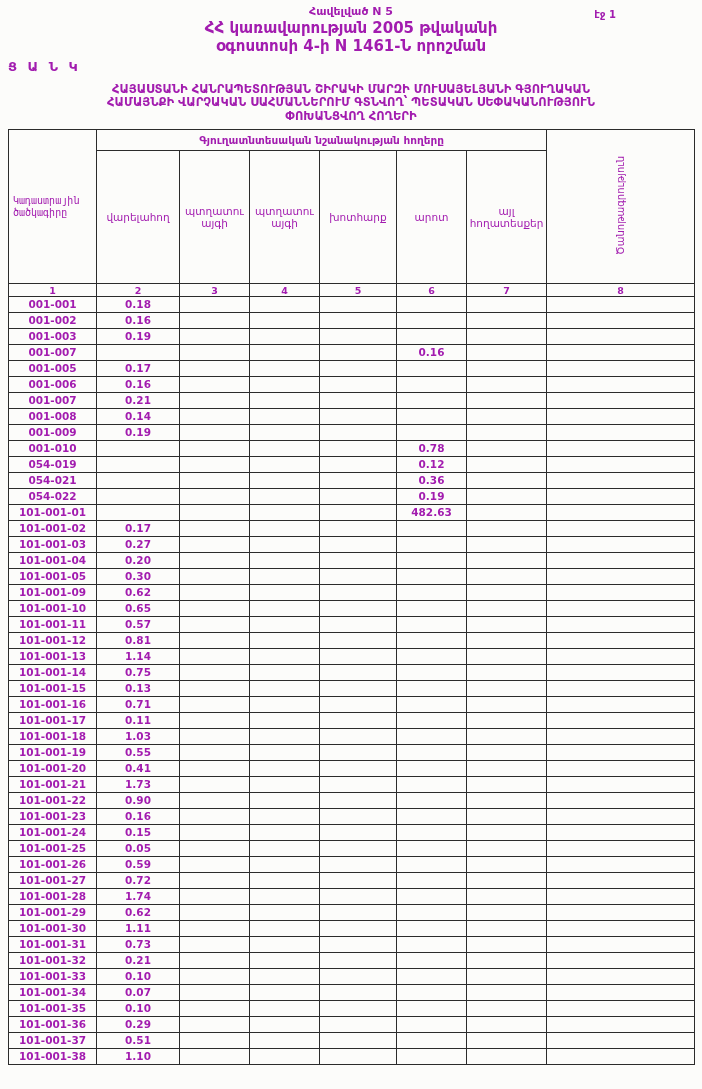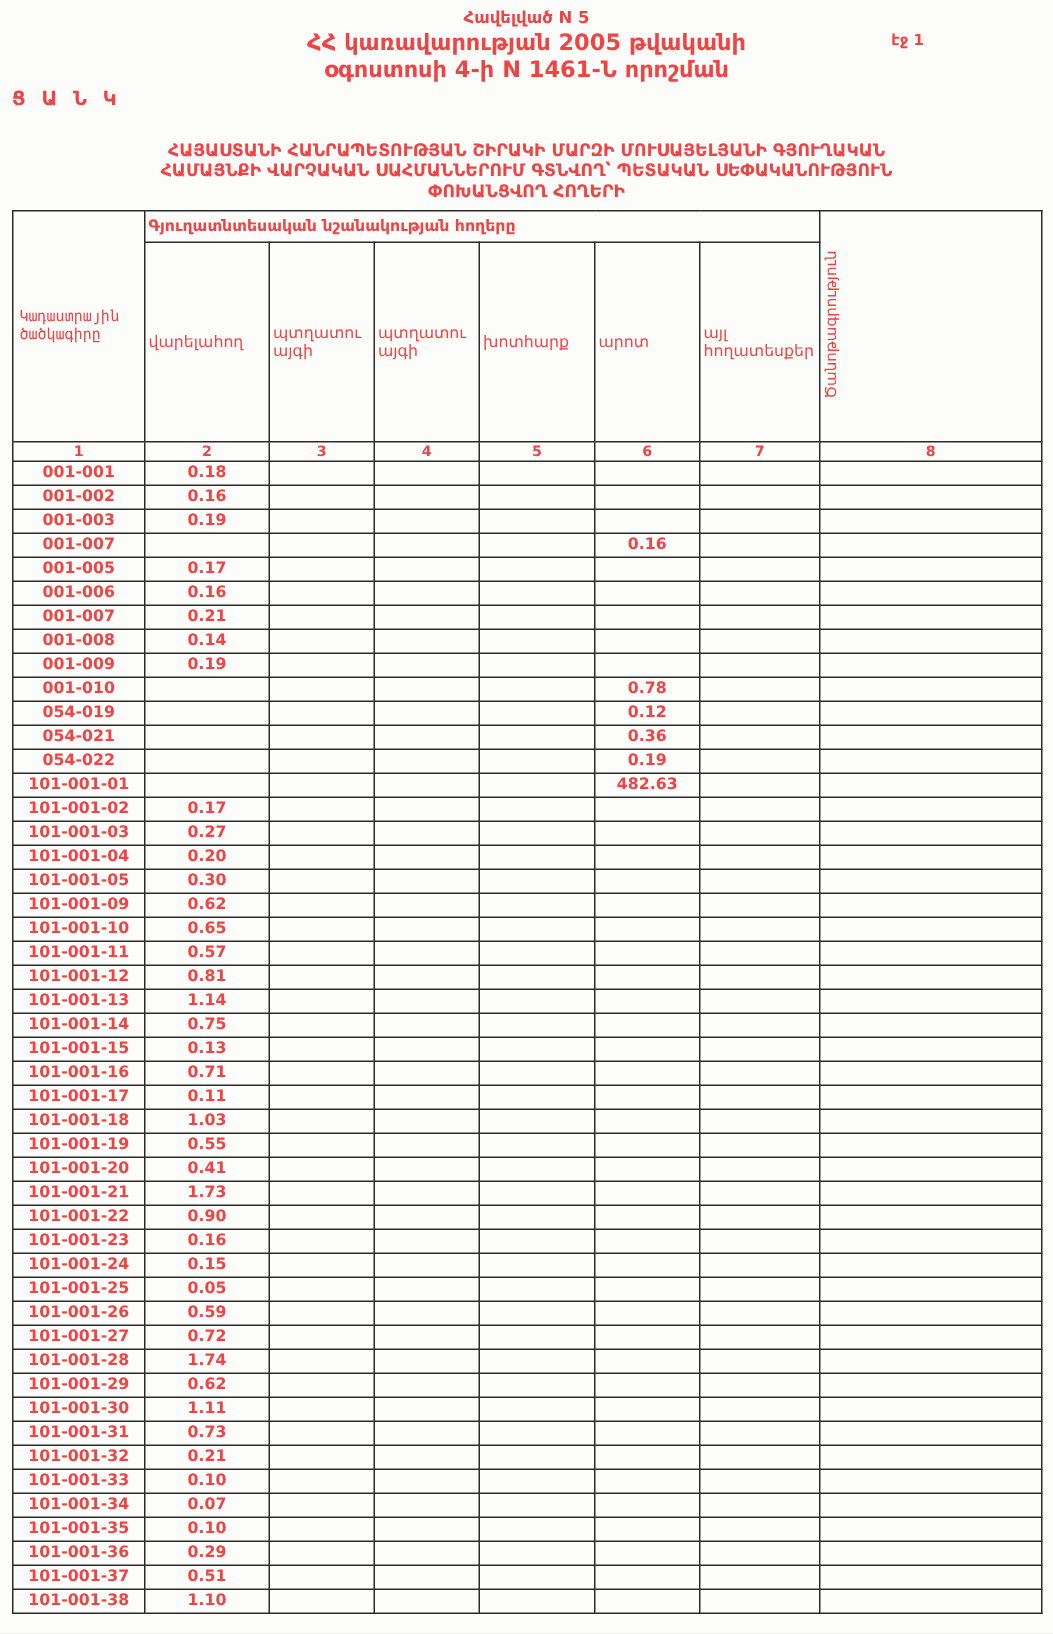--- a/index.html
+++ b/index.html
@@ -1,30 +1,30 @@
 <!DOCTYPE html>
 <html><head>
 <meta charset="utf-8">
 <style>
   html,body{margin:0;padding:0;background:#e9e9e7;}
   .page{
     width:702px;height:1089px;box-sizing:border-box;
-    background:#fcfcfa;color:#ef4444;
+    background:#fcfcfa;color:#a21caf;
     font-family:"DejaVu Sans",sans-serif;
     padding:6px 8px 0 8px;position:relative;overflow:hidden;
   }
   .top-header{position:relative;text-align:center;font-weight:bold;}
   .appendix-l1{font-size:11px;line-height:1.15;}
   .appendix-l2,.appendix-l3{font-size:15px;line-height:1.2;}
-  .page-num{position:absolute;right:78px;top:16px;font-size:10px;font-weight:bold;}
+  .page-num{position:absolute;right:78px;top:3px;font-size:10px;font-weight:bold;}
   .list-label{text-align:left;font-weight:bold;font-size:13px;letter-spacing:3px;margin-top:4px;}
-  .doc-title{text-align:center;font-weight:bold;font-size:11.5px;line-height:1.2;margin-top:20px;}
+  .doc-title{text-align:center;font-weight:bold;font-size:11.5px;line-height:1.2;margin-top:9px;}
   table{border-collapse:collapse;table-layout:fixed;width:686px;margin-top:5px;}
   th,td{border:1px solid #2b2b2b;overflow:hidden;}
-  thead th{font-weight:normal;font-size:10px;padding:1px 2px;vertical-align:middle;text-align:left;}
+  thead th{font-weight:normal;font-size:10px;padding:1px 2px;vertical-align:middle;text-align:center;}
   .group-th{height:18px;font-size:10.5px;font-weight:bold;}
   .sub-row th{height:130px;font-size:10.5px;}
   .col1-th{font-size:10px;text-align:left;padding-left:4px;font-family:Liberation Mono, monospace;}
   .note-th .rot{display:inline-block;writing-mode:vertical-rl;transform:rotate(180deg);font-size:10px;max-height:145px;}
   .num-row td{height:12px;font-size:9.5px;font-weight:bold;text-align:center;padding:0;}
   tbody td{height:15px;font-size:10.5px;font-weight:bold;text-align:center;padding:0 2px;white-space:nowrap;line-height:1;}
 </style>
 </head>
 <body>
 

